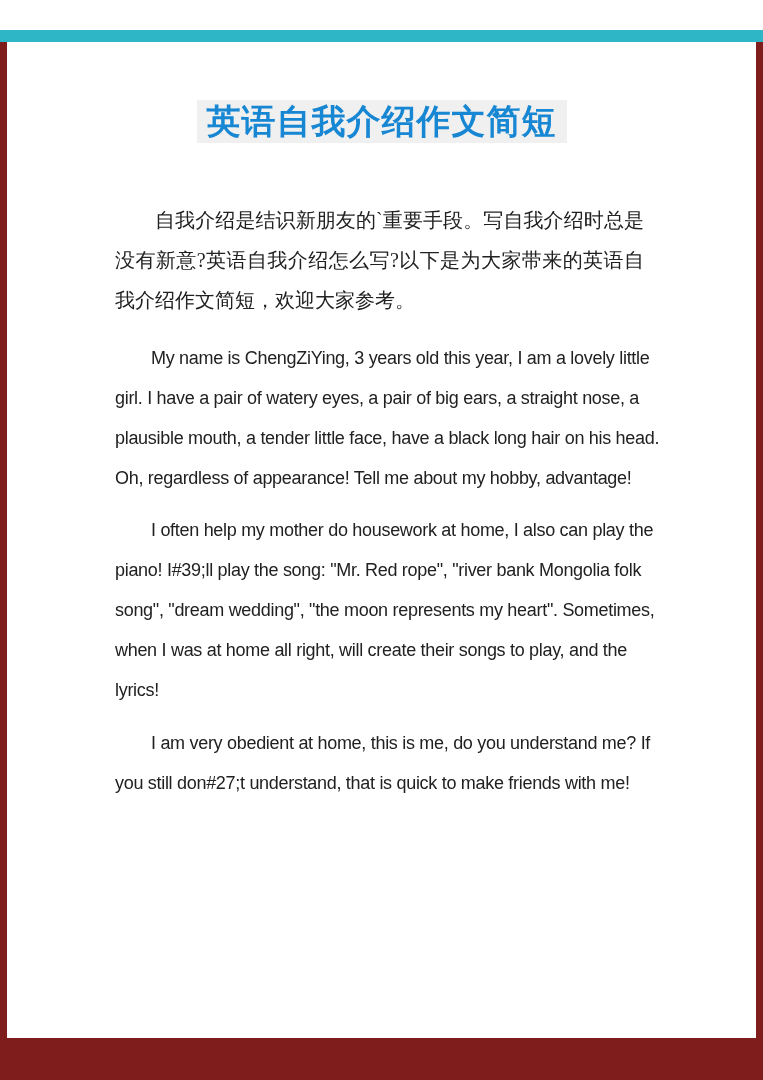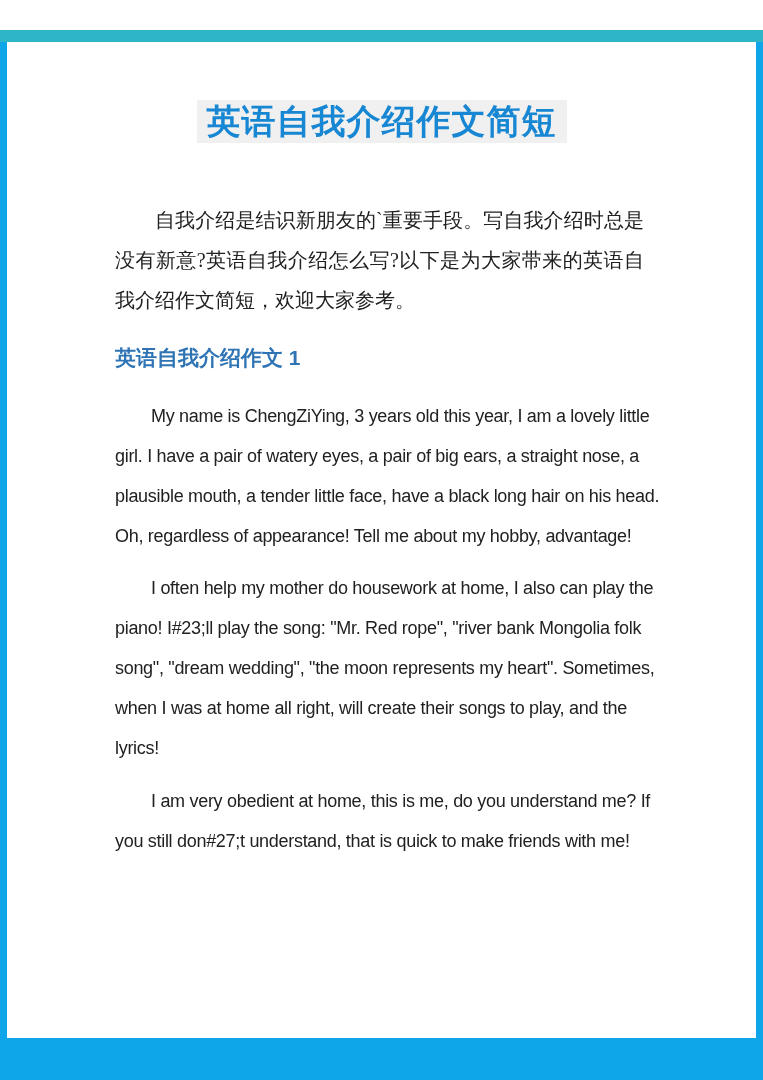--- a/index.html
+++ b/index.html
@@ -68,36 +68,35 @@
   .para-en.p3 { margin: 12px 0 0 0; }
   .para-en.p4 { margin: 13px 0 0 0; }
 </style>
 </head>
 <body>
 
 <div class="screen">
 
   <div class="topbar" style="background: rgb(47, 182, 198);"></div>
 
-  <div class="doc-area" style="background: #0ea5e9;">
+  <div class="doc-area" style="background: #7f1d1d;">
     <div class="page">
 
       <div class="title-row">
         <span class="title-highlight" style="color: rgb(23, 135, 211); background: rgb(240, 240, 240);">英语自我介绍作文简短</span>
       </div>
 
       <div class="content">
 
         <p class="para-cn">自我介绍是结识新朋友的`重要手段。写自我介绍时总是没有新意?英语自我介绍怎么写?以下是为大家带来的英语自我介绍作文简短，欢迎大家参考。</p>
 
-        <p class="section-heading" style="color: rgb(46, 116, 181);">英语自我介绍作文 1</p>
 
 
         <p class="para-en p2">My name is ChengZiYing, 3 years old this year, I am a lovely little girl. I have a pair of watery eyes, a pair of big ears, a straight nose, a plausible mouth, a tender little face, have a black long hair on his head. Oh, regardless of appearance! Tell me about my hobby, advantage!</p>
 
-        <p class="para-en p3">I often help my mother do housework at home, I also can play the piano! I#23;ll play the song: "Mr. Red rope", "river bank Mongolia folk song", "dream wedding", "the moon represents my heart". Sometimes, when I was at home all right, will create their songs to play, and the lyrics!</p>
+        <p class="para-en p3">I often help my mother do housework at home, I also can play the piano! I#39;ll play the song: "Mr. Red rope", "river bank Mongolia folk song", "dream wedding", "the moon represents my heart". Sometimes, when I was at home all right, will create their songs to play, and the lyrics!</p>
 
         <p class="para-en p4">I am very obedient at home, this is me, do you understand me? If you still don#27;t understand, that is quick to make friends with me!</p>
 
       </div>
     </div>
   </div>
 </div>
 
 </body></html>

